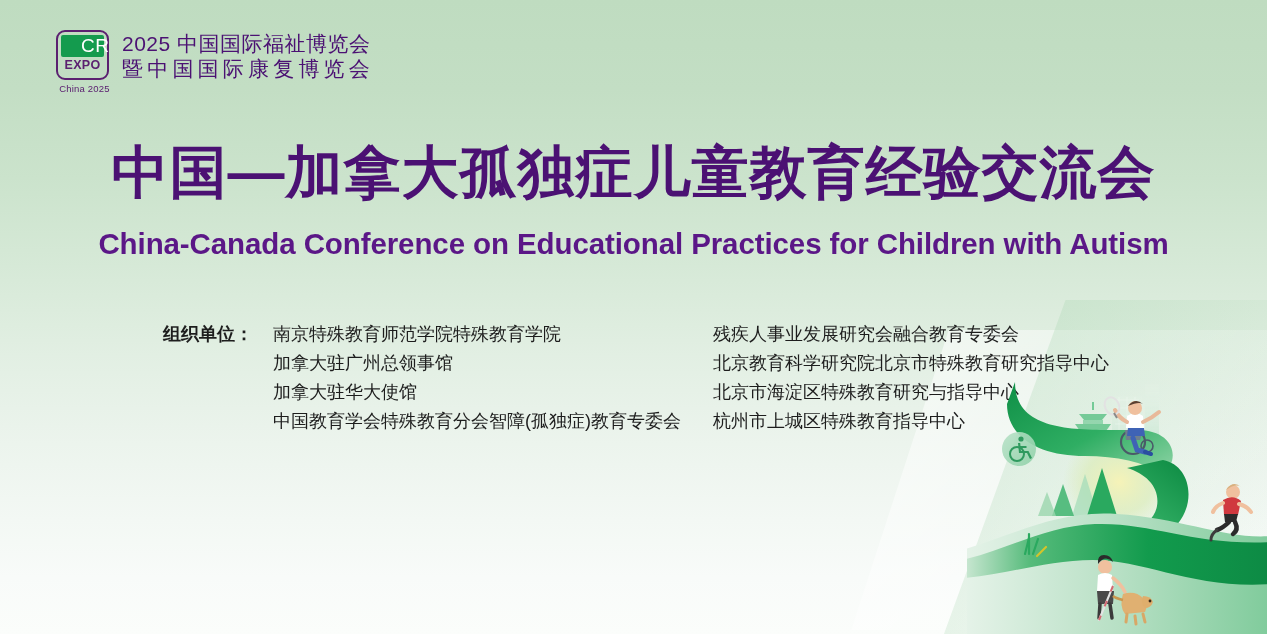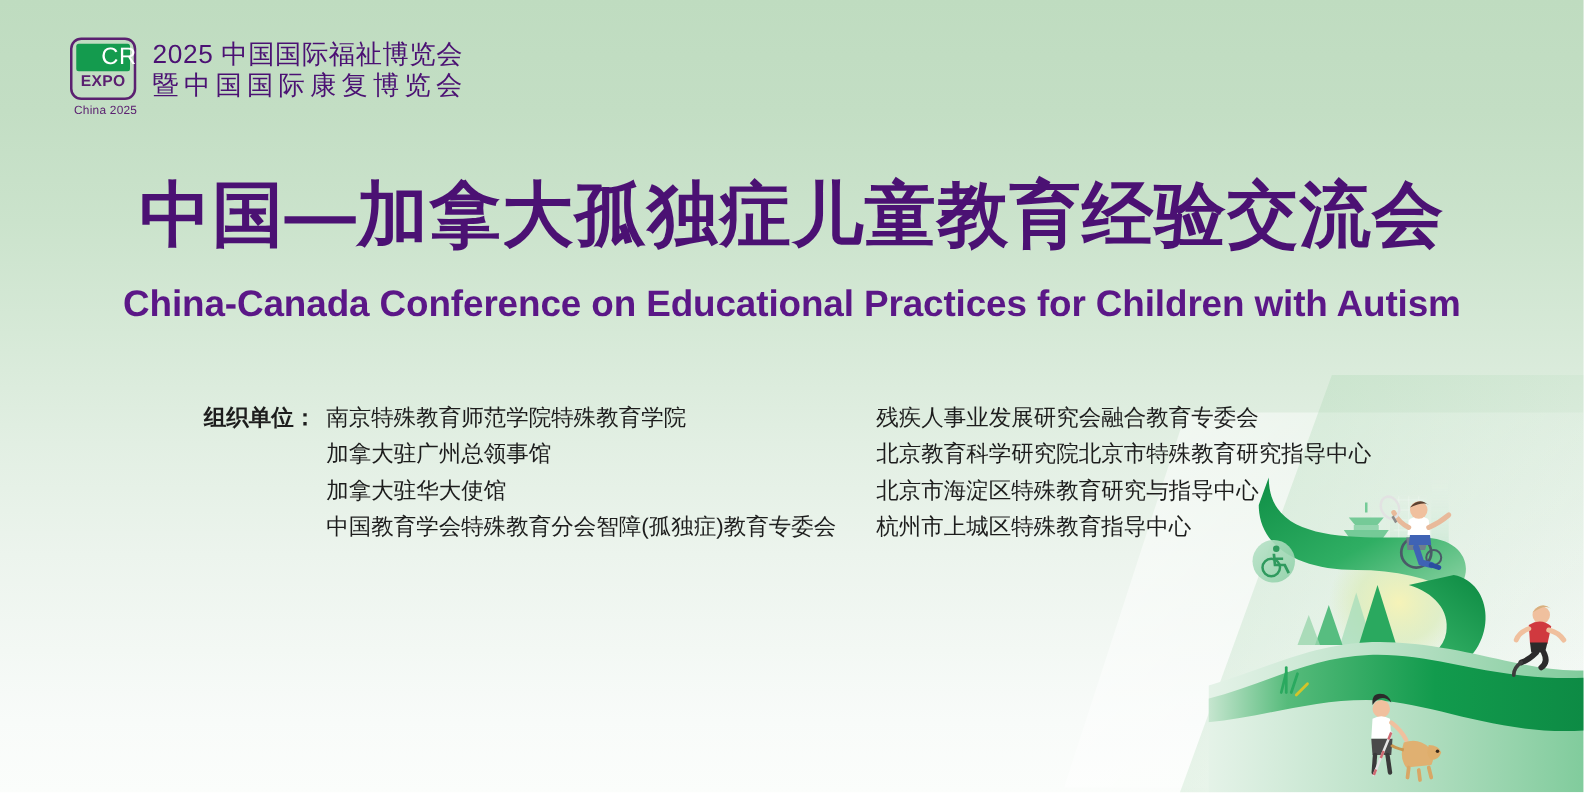--- a/index.html
+++ b/index.html
@@ -152,21 +152,21 @@
     top: 320px;
     display: flex;
     align-items: flex-start;
   }
   .org-label {
     color: #1d1d1d;
     font-size: 18px;
     line-height: 29px;
     font-weight: 700;
     white-space: nowrap;
-    margin-right: 8px;
+    margin-right: 20px;
   }
   .org-col {
     display: flex;
     flex-direction: column;
   }
   .org-col-left { width: 440px; }
   .org-item {
     color: #1d1d1d;
     font-size: 18px;
     line-height: 29px;

